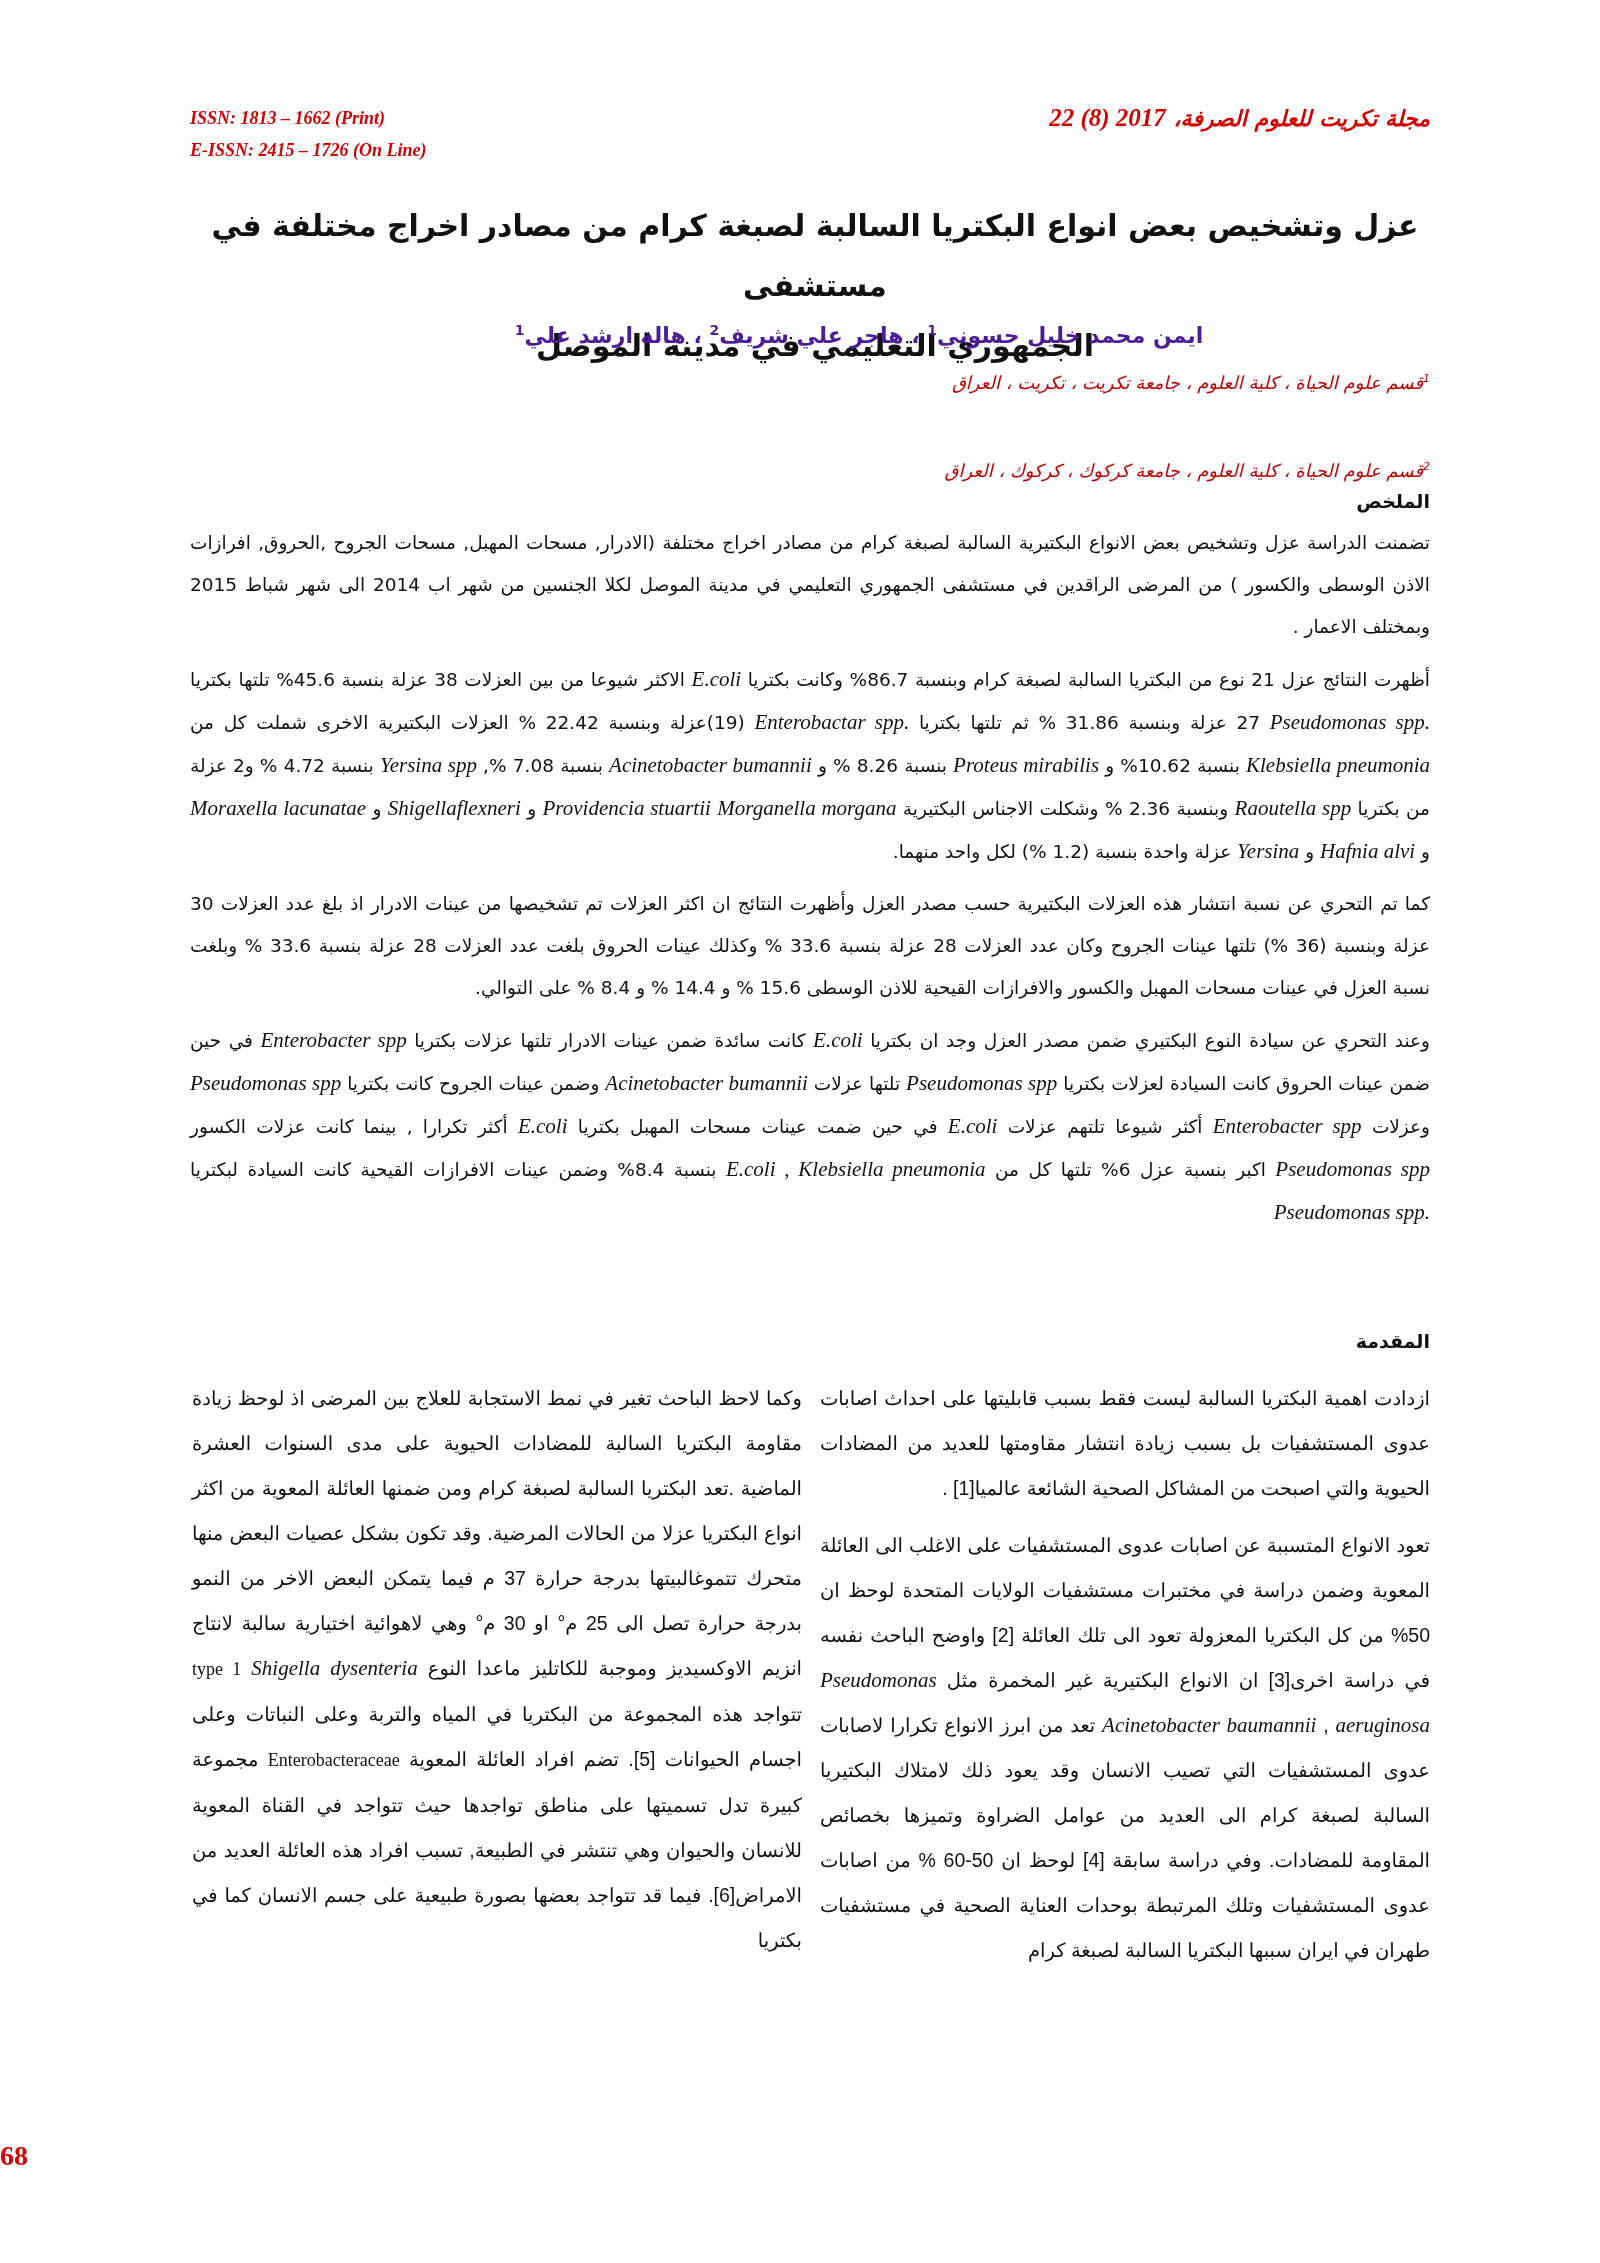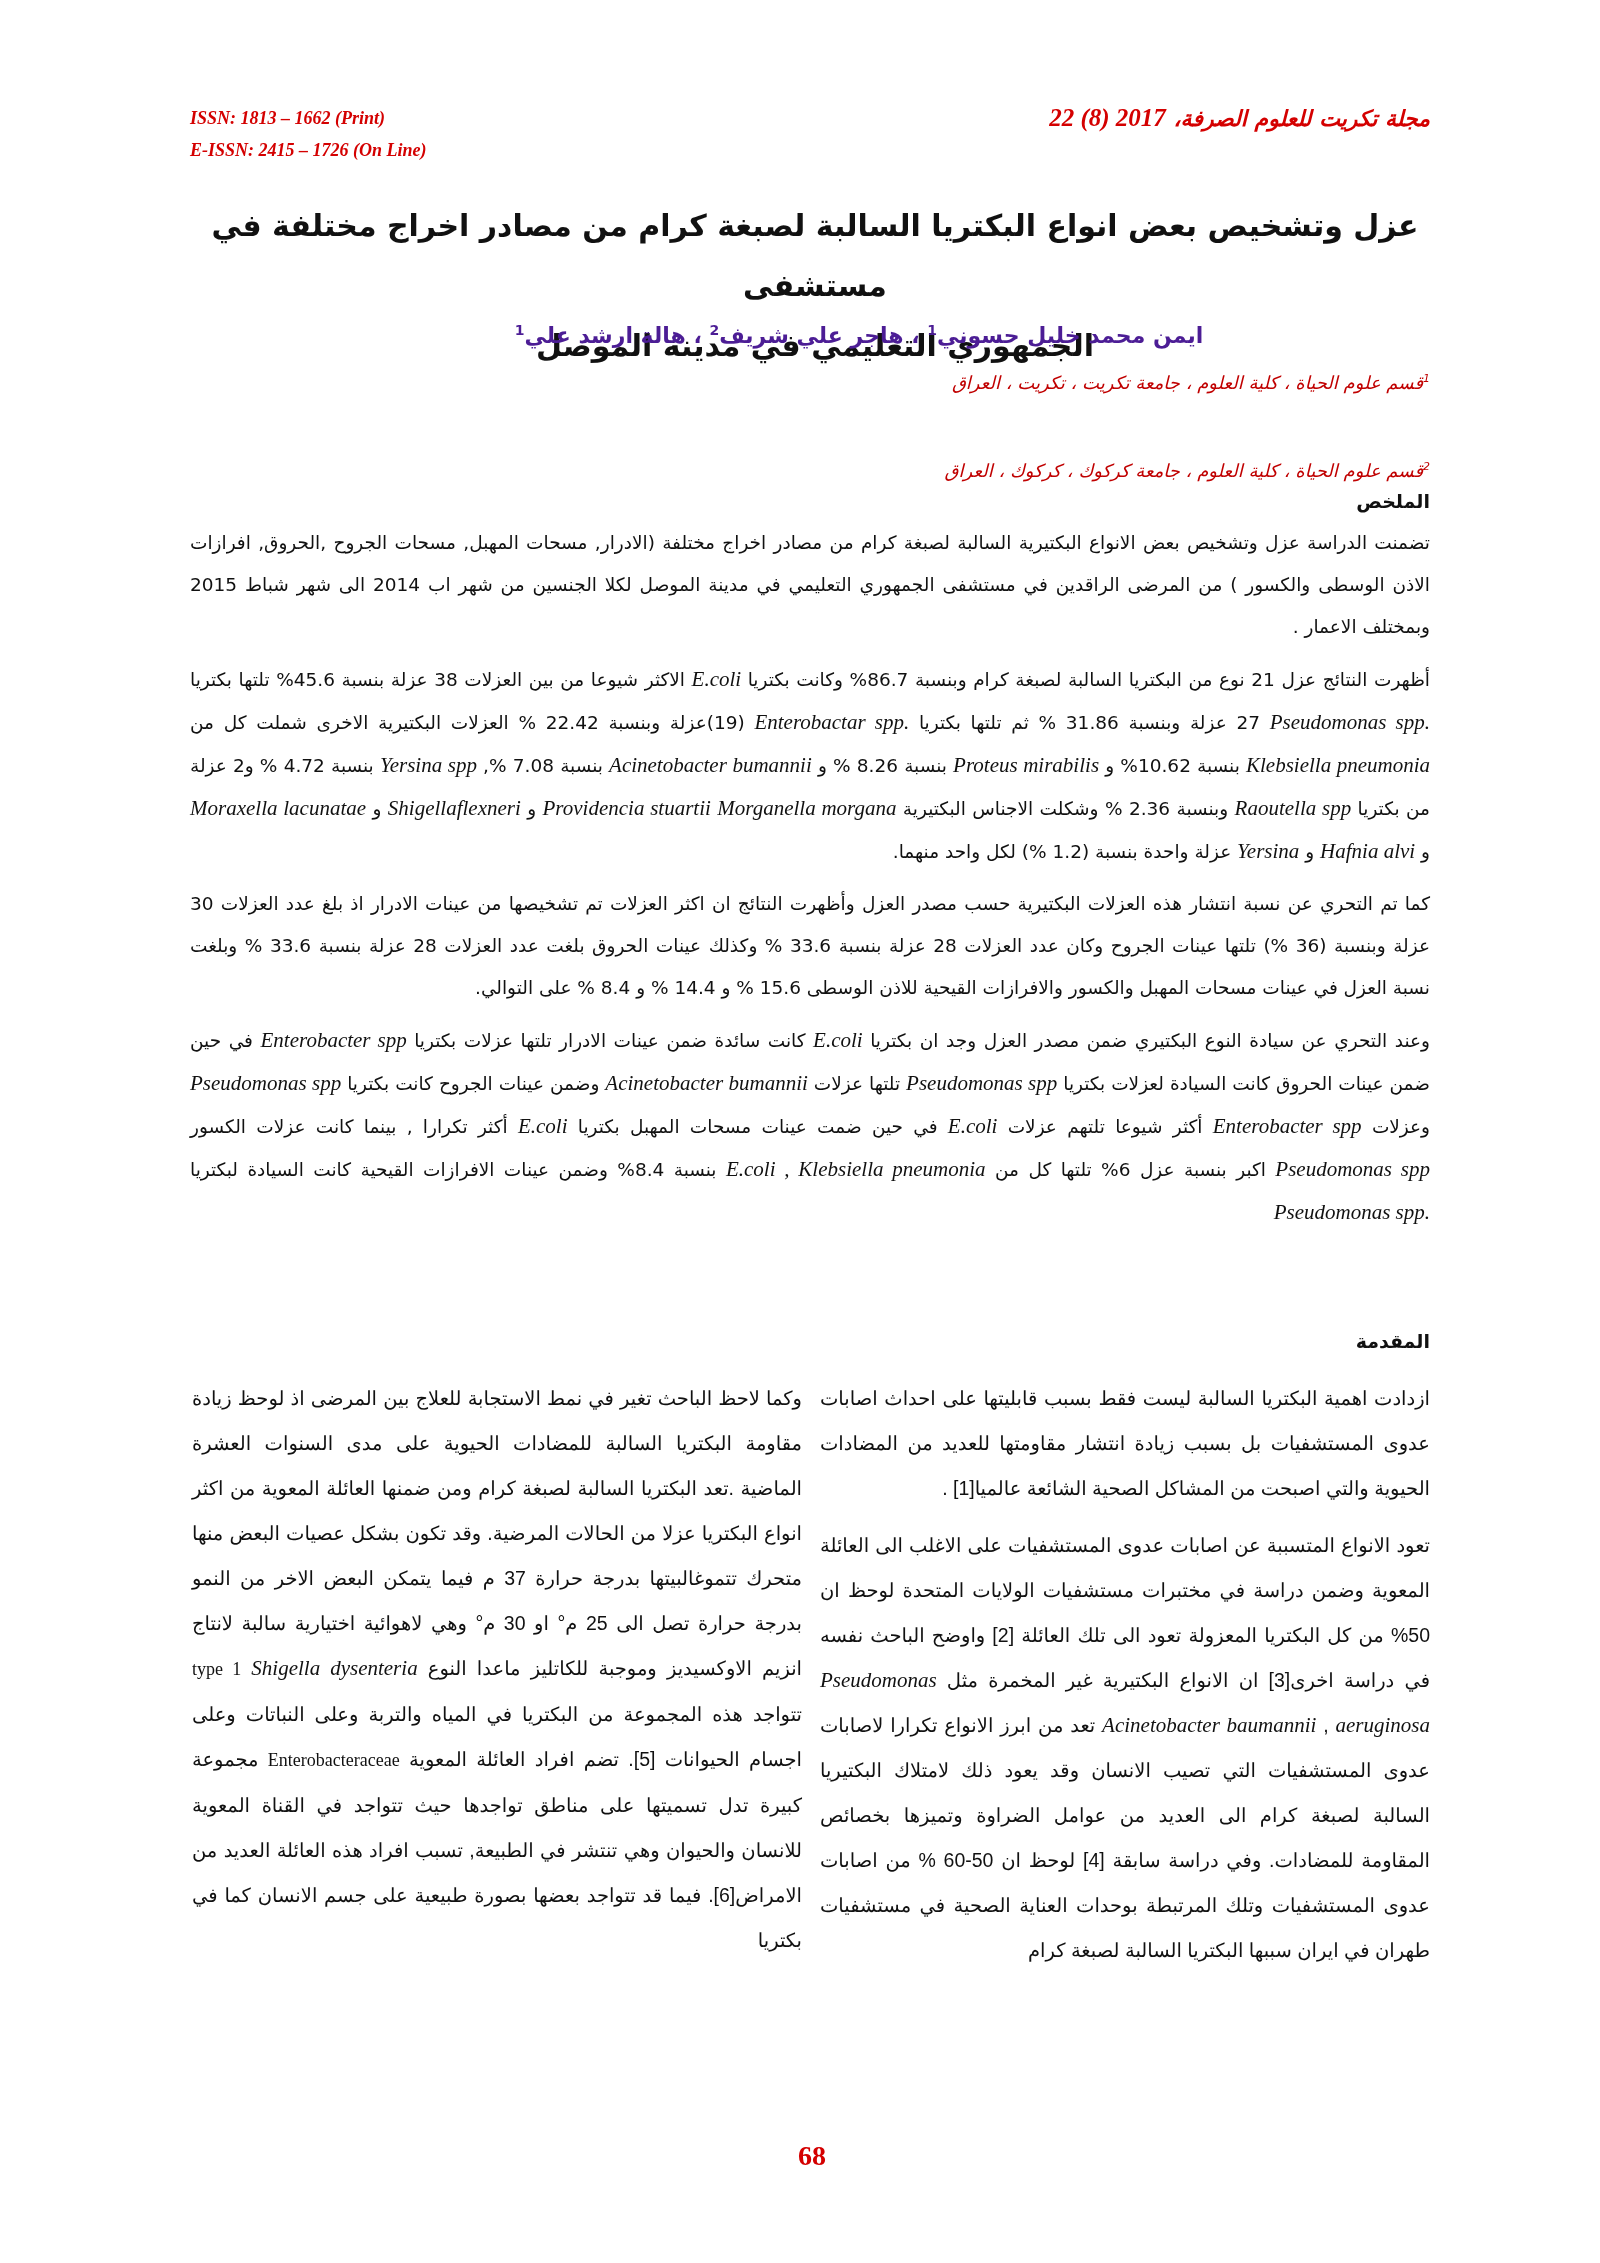--- a/index.html
+++ b/index.html
@@ -25,22 +25,22 @@
   .abstract { position:absolute; left:190px; right:170px; top:522px; direction:rtl;
               text-align:justify; font-size:18.5px; line-height:42px; }
   .abstract p { margin:0 0 10px 0; }
   .it { font-family:"Liberation Serif", serif; font-style:italic; font-size:21px; }
   .rm { font-family:"Liberation Serif", serif; font-size:18px; }
   .col { position:absolute; top:1376px; width:610px; direction:rtl; text-align:justify;
          font-family:"Liberation Sans", sans-serif; font-size:19.5px; line-height:45px; }
   .col p { margin:0 0 12px 0; }
   .col-right { right:170px; }
   .col-left { left:192px; }
-  .pagenum { position:absolute; left:0; right:0; top:2140px; text-align:center;
-             color:#d40000; font-family:"Liberation Serif", serif; font-weight:bold; font-size:28px;padding-left:24px; }
+  .pagenum { position:absolute; left:0; right:0; top:2140px; 
+             color:#d40000; font-family:"Liberation Serif", serif; font-weight:bold; font-size:28px; }
 </style>
 </head>
 <body>
 
 <div class="hdr-left">
   <div>ISSN: 1813 – 1662 (Print)</div>
   <div>E-ISSN: 2415 – 1726 (On Line)</div>
 </div>
 
 <div class="hdr-right">

